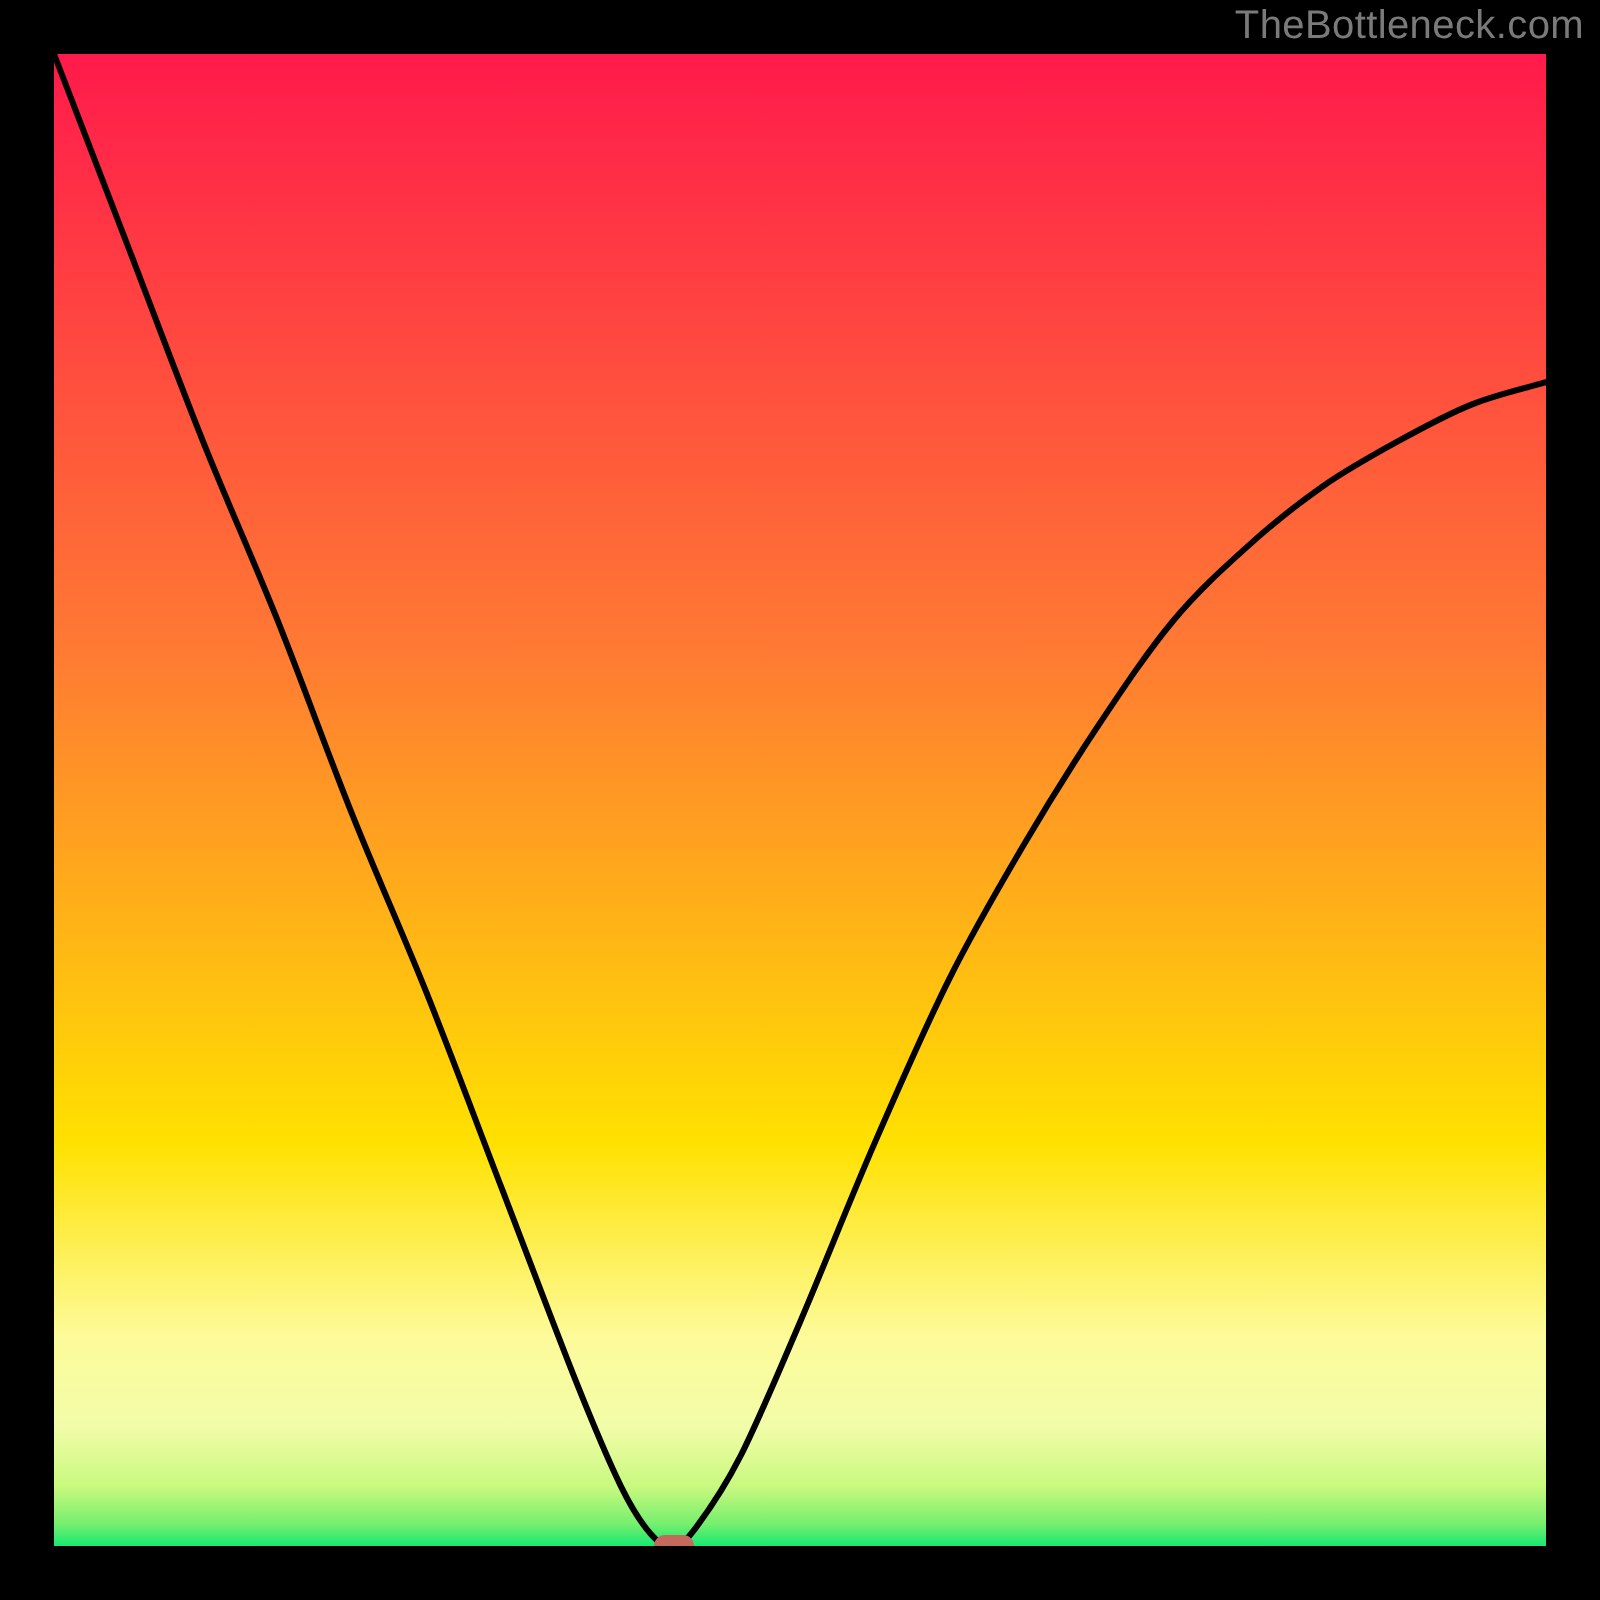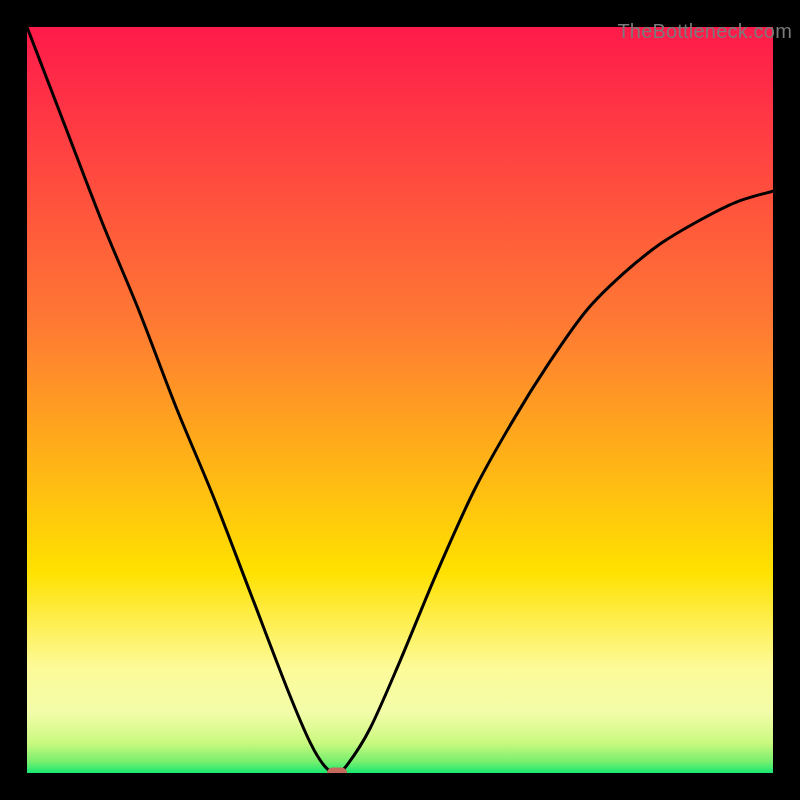--- a/index.html
+++ b/index.html
@@ -12,21 +12,21 @@
     font-family: Arial, Helvetica, sans-serif;
   }
   .frame {
     position: relative;
     width: 800px;
     height: 800px;
     background: #000;
   }
   .watermark {
     position: absolute;
-    top: 20px;
+    top: 2px;
     right: 8px;
     color: #7a7a7a;
     font-size: 20px;
     font-weight: 500;
     z-index: 10;
     letter-spacing: 0.2px;
     margin-left: 37px;
   }
   .plot-area {
     position: absolute;

